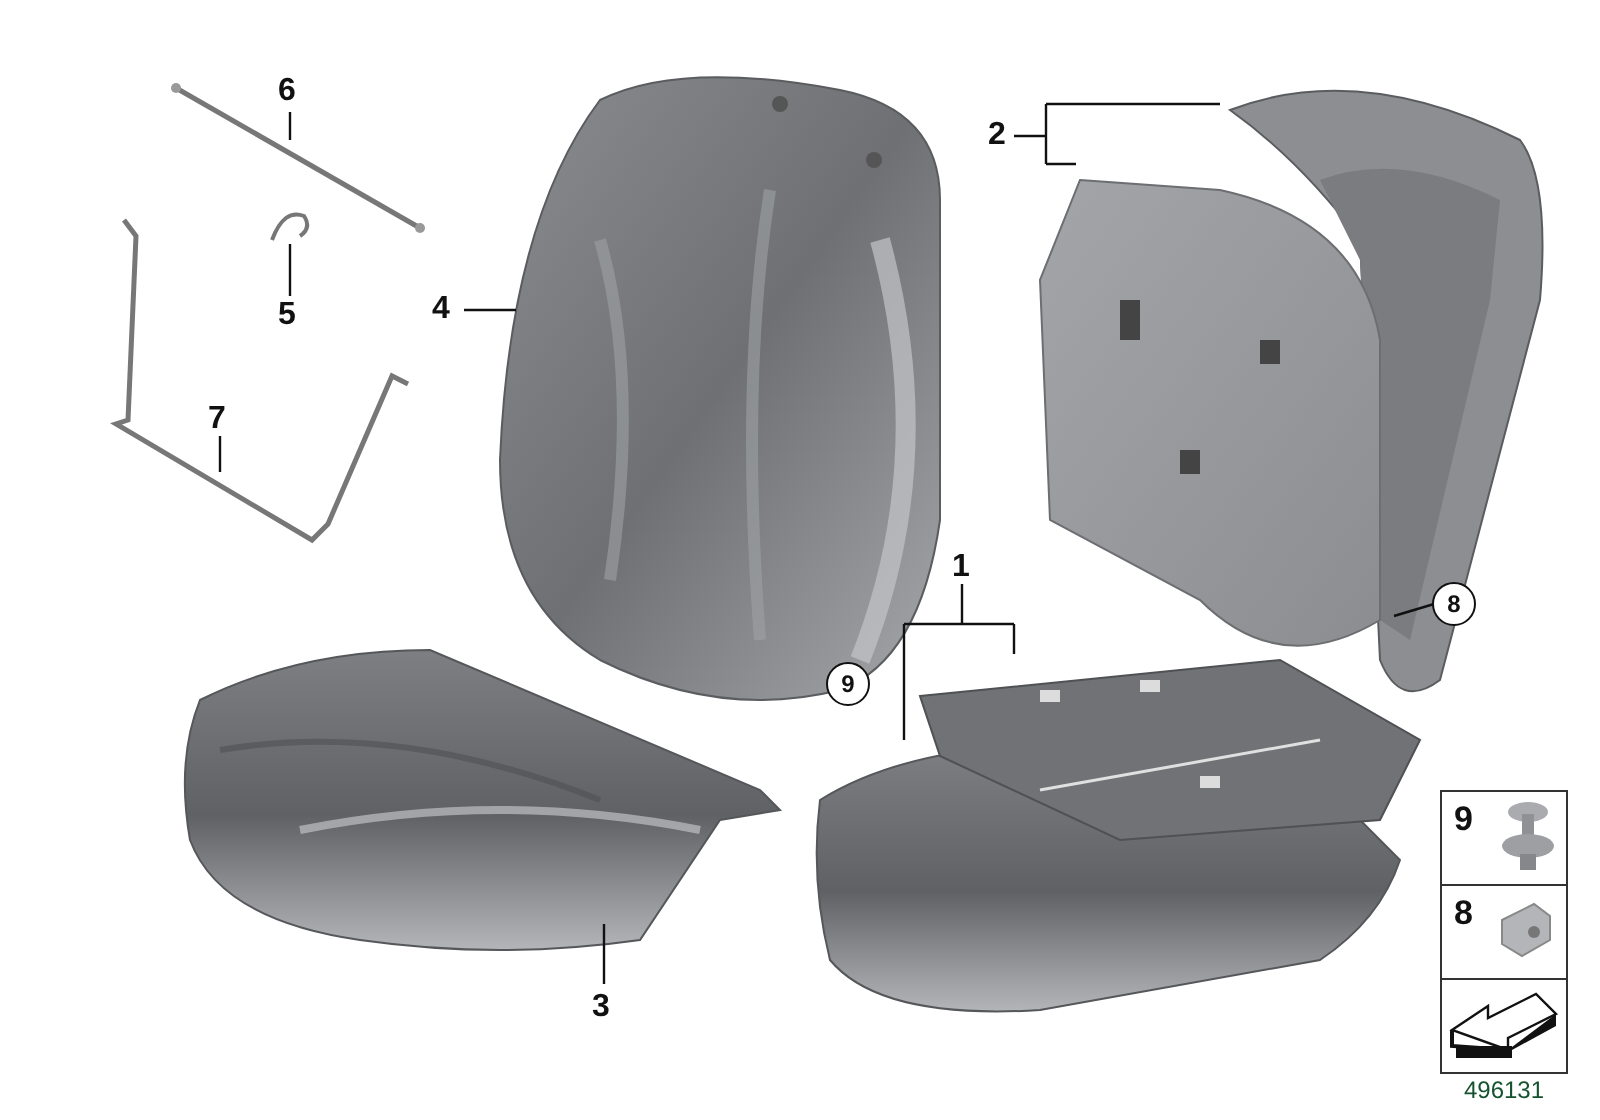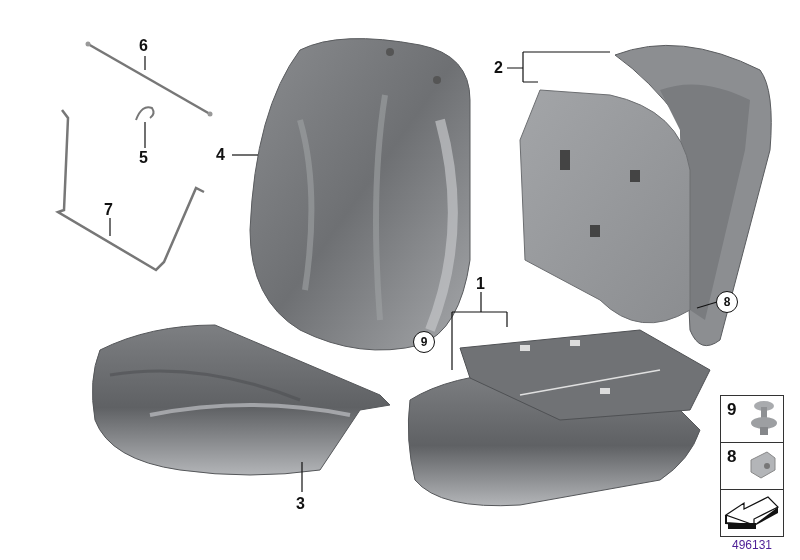--- a/index.html
+++ b/index.html
@@ -5,21 +5,21 @@
     html, body { margin: 0; padding: 0; background: #ffffff; }
     body { width: 800px; height: 560px; position: relative; overflow: hidden; font-family: "Liberation Sans", sans-serif; }
     svg.diagram { position: absolute; left: 0; top: 0; width: 800px; height: 560px; }
     .callout { position: absolute; font-family: "Liberation Sans", sans-serif; font-weight: bold; font-size: 16px; color: #111; line-height: 16px; }
     .circ { position: absolute; width: 20px; height: 20px; border: 1.5px solid #111; border-radius: 50%; background: #fff;
             font-family: "Liberation Sans", sans-serif; font-weight: bold; font-size: 12px; text-align: center; line-height: 20px; color: #111; }
     .legend { position: absolute; left: 720px; top: 395px; width: 62px; border: 1px solid #333; background: #fff; }
     .legend-cell { position: relative; height: 46px; border-bottom: 1px solid #333; }
     .legend-cell:last-child { border-bottom: none; }
     .legend-num { position: absolute; left: 6px; top: 4px; font-weight: bold; font-size: 17px; color: #111; }
-    .diagram-id { position: absolute; left: 722px; top: 538px; width: 60px; text-align: center; font-size: 12px; color: #4c1d95; }
+    .diagram-id { position: absolute; left: 722px; top: 538px; width: 60px; text-align: center; font-size: 12px; color: #14532d; }
   </style>
 </head>
 <body>
 
 <svg class="diagram" viewBox="0 0 800 560" xmlns="http://www.w3.org/2000/svg">
   <defs>
     <linearGradient id="gBack" x1="0" y1="0" x2="1" y2="1">
       <stop offset="0" stop-color="#8a8c8f"></stop>
       <stop offset="0.5" stop-color="#6e7073"></stop>
       <stop offset="1" stop-color="#a5a7aa"></stop>

